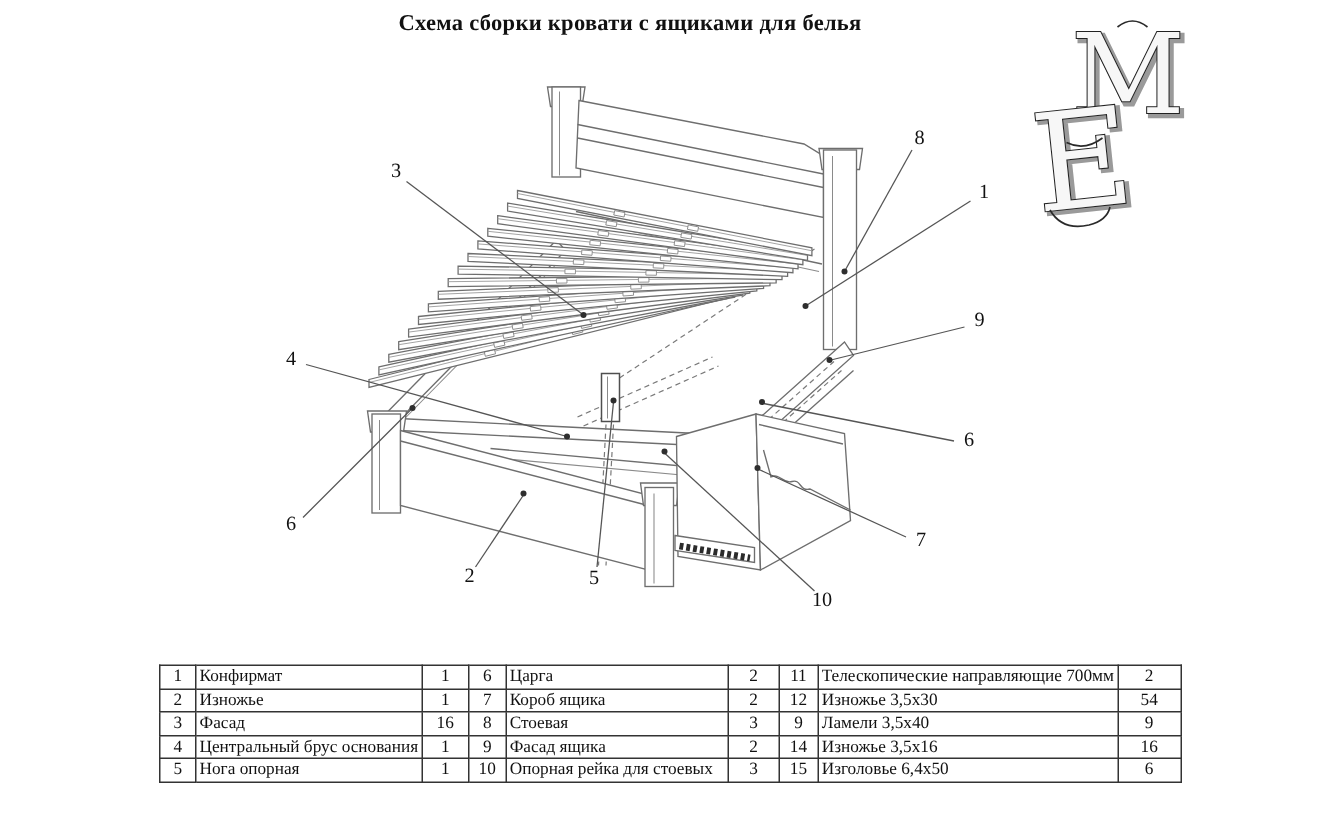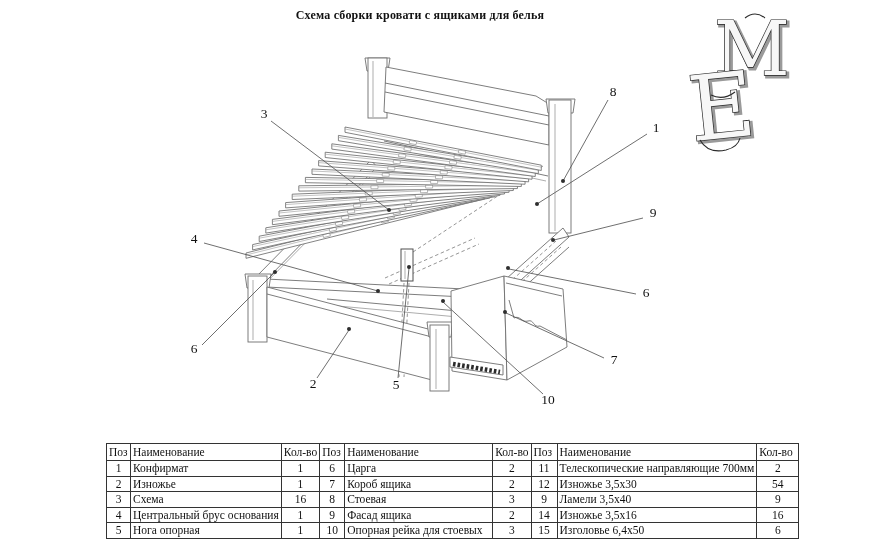--- a/index.html
+++ b/index.html
@@ -2,21 +2,21 @@
 <html><head>
 <meta charset="utf-8">
 <style>
   html,body{margin:0;padding:0;}
   body{
     width:880px;height:550px;position:relative;background:#ffffff;
     font-family:"Liberation Serif","DejaVu Serif",serif;overflow:hidden;
   }
   .title{
     position:absolute;left:0;top:8px;width:840px;text-align:center;
-    font-size:12px;font-weight:bold;color:#111;letter-spacing:.2px;
+    font-size:15px;font-weight:bold;color:#111;letter-spacing:.2px;
   }
   svg.scene{position:absolute;left:0;top:0;}
   
   .ln{stroke:#6e6e6e;stroke-width:.9;fill:none;}
   .wh{stroke:#6e6e6e;stroke-width:.9;fill:#ffffff;}
   .whd{stroke:#4f4f4f;stroke-width:1;fill:#ffffff;}
   .thin{stroke:#8a8a8a;stroke-width:.7;fill:none;}
   .dash{stroke:#7a7a7a;stroke-width:.8;fill:none;stroke-dasharray:3.5 2.6;}
   .slat{stroke:#6e6e6e;stroke-width:.85;fill:#ffffff;}
   .slatline{stroke:#9a9a9a;stroke-width:.6;fill:none;}
@@ -245,31 +245,20 @@
       <col style="width:146px">
       <col style="width:31px">
     <col style="width:25px">
       <col style="width:148px">
       <col style="width:34px">
     <col style="width:26px">
       <col style="width:182px">
       <col style="width:42px">
   </colgroup>
   <tbody>
-      <tr class="hdr">
-    <td class="l">Поз</td>
-    <td class="l">Наименование</td>
-    <td class="l">Кол-во</td>
-    <td class="l">Поз</td>
-    <td class="l">Наименование</td>
-    <td class="l">Кол-во</td>
-    <td class="l">Поз</td>
-    <td class="l">Наименование</td>
-    <td class="l">Кол-во</td>
-  </tr>
   <tr>
     <td class="c">1</td>
     <td class="l">Конфирмат</td>
     <td class="c">1</td>
     <td class="c">6</td>
     <td class="l">Царга</td>
     <td class="c">2</td>
     <td class="c">11</td>
     <td class="l">Телескопические направляющие 700мм</td>
     <td class="c">2</td>
@@ -280,21 +269,21 @@
     <td class="c">1</td>
     <td class="c">7</td>
     <td class="l">Короб ящика</td>
     <td class="c">2</td>
     <td class="c">12</td>
     <td class="l">Изножье 3,5х30</td>
     <td class="c">54</td>
   </tr>
   <tr>
     <td class="c">3</td>
-    <td class="l">Схема</td>
+    <td class="l">Фасад</td>
     <td class="c">16</td>
     <td class="c">8</td>
     <td class="l">Стоевая</td>
     <td class="c">3</td>
     <td class="c">9</td>
     <td class="l">Ламели 3,5х40</td>
     <td class="c">9</td>
   </tr>
   <tr>
     <td class="c">4</td>

